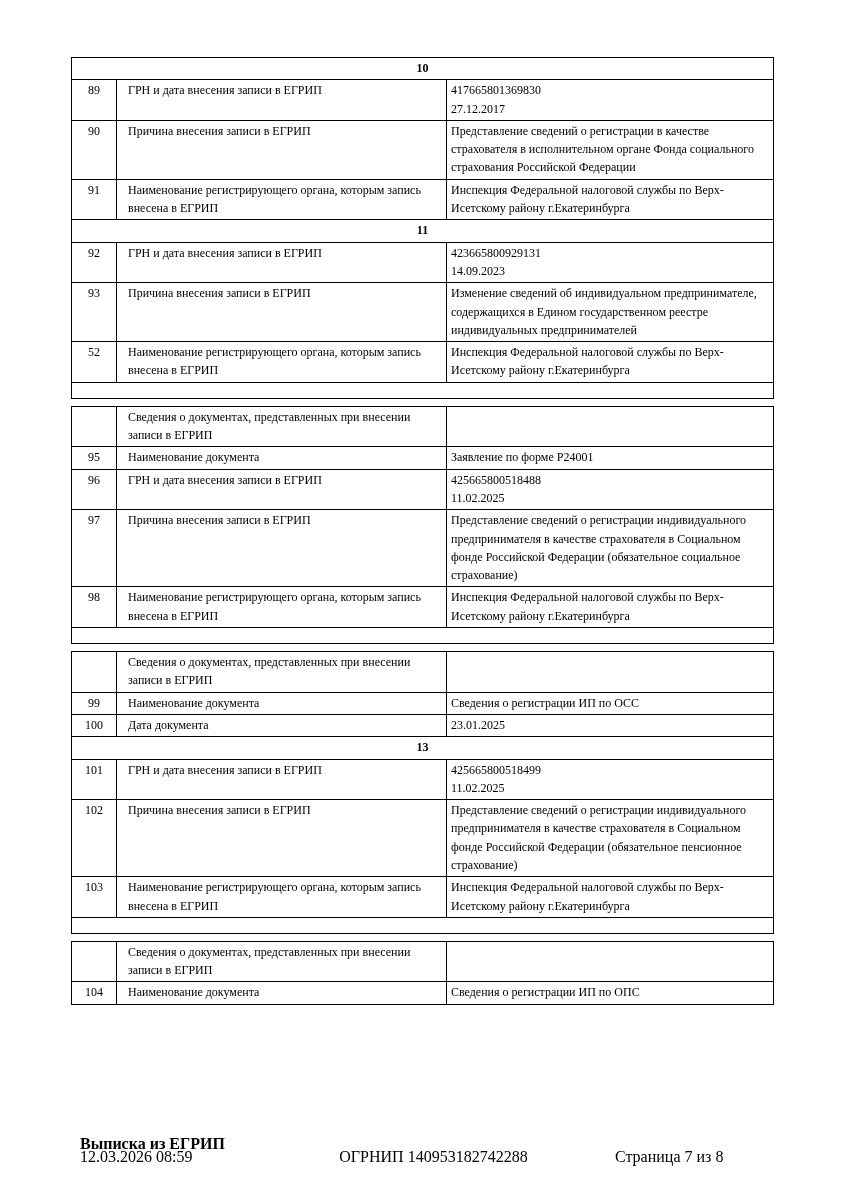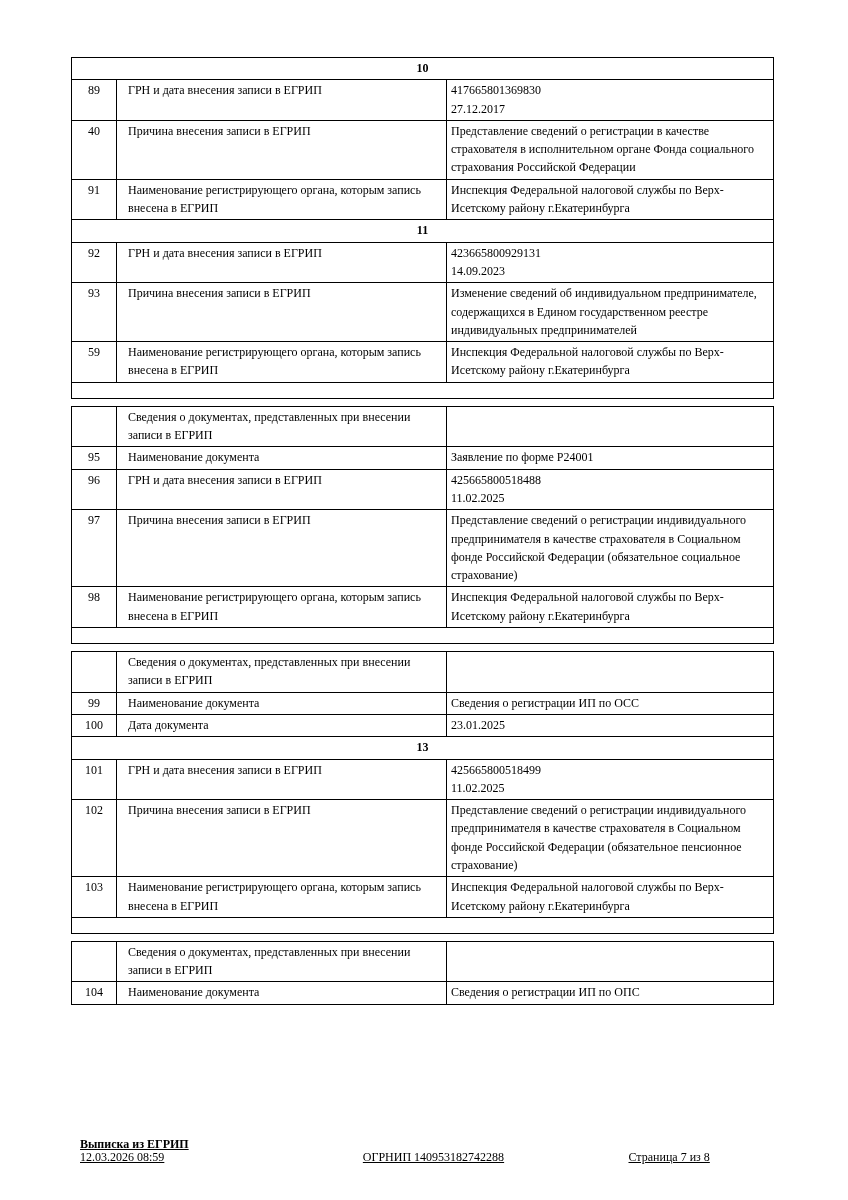--- a/index.html
+++ b/index.html
@@ -67,23 +67,22 @@
     height: 15px;
   }
   .footer {
     position: absolute;
     left: 80px;
     top: 1138px;
     width: 707px;
     display: grid;
     grid-template-columns: 1fr 1fr 1fr;
     align-items: end;
-    font-size: 12px;
+    font-size: 16px;
     line-height: 12.5px;
-    text-decoration: underline;
   }
   .f-left { text-align: left; }
   .f-left .f-title { font-weight: bold; }
   .f-center { text-align: center; }
   .f-right { text-align: center; }
 </style>
 </head>
 <body>
 
 <div class="doc-table">
@@ -92,21 +91,21 @@
     <div class="row sec">
       <span>10</span>
     </div>
     <div class="row">
       <div class="c num">89</div>
       <div class="c label">ГРН и дата внесения записи в ЕГРИП</div>
       <div class="c value">417665801369830
 27.12.2017</div>
     </div>
     <div class="row">
-      <div class="c num">40</div>
+      <div class="c num">90</div>
       <div class="c label">Причина внесения записи в ЕГРИП</div>
       <div class="c value">Представление сведений о регистрации в качестве страхователя в исполнительном органе Фонда социального страхования Российской Федерации</div>
     </div>
     <div class="row">
       <div class="c num">91</div>
       <div class="c label">Наименование регистрирующего органа, которым запись внесена в ЕГРИП</div>
       <div class="c value">Инспекция Федеральной налоговой службы по Верх-Исетскому району г.Екатеринбурга</div>
     </div>
     <div class="row sec">
       <span>11</span>
@@ -116,21 +115,21 @@
       <div class="c label">ГРН и дата внесения записи в ЕГРИП</div>
       <div class="c value">423665800929131
 14.09.2023</div>
     </div>
     <div class="row">
       <div class="c num">93</div>
       <div class="c label">Причина внесения записи в ЕГРИП</div>
       <div class="c value">Изменение сведений об индивидуальном предпринимателе, содержащихся в Едином государственном реестре индивидуальных предпринимателей</div>
     </div>
     <div class="row">
-      <div class="c num">59</div>
+      <div class="c num">52</div>
       <div class="c label">Наименование регистрирующего органа, которым запись внесена в ЕГРИП</div>
       <div class="c value">Инспекция Федеральной налоговой службы по Верх-Исетскому району г.Екатеринбурга</div>
     </div>
     <div class="row empty"></div>
   </div>
 
   <div class="block">
     <div class="row">
       <div class="c num"></div>
       <div class="c label">Сведения о документах, представленных при внесении записи в ЕГРИП</div>

